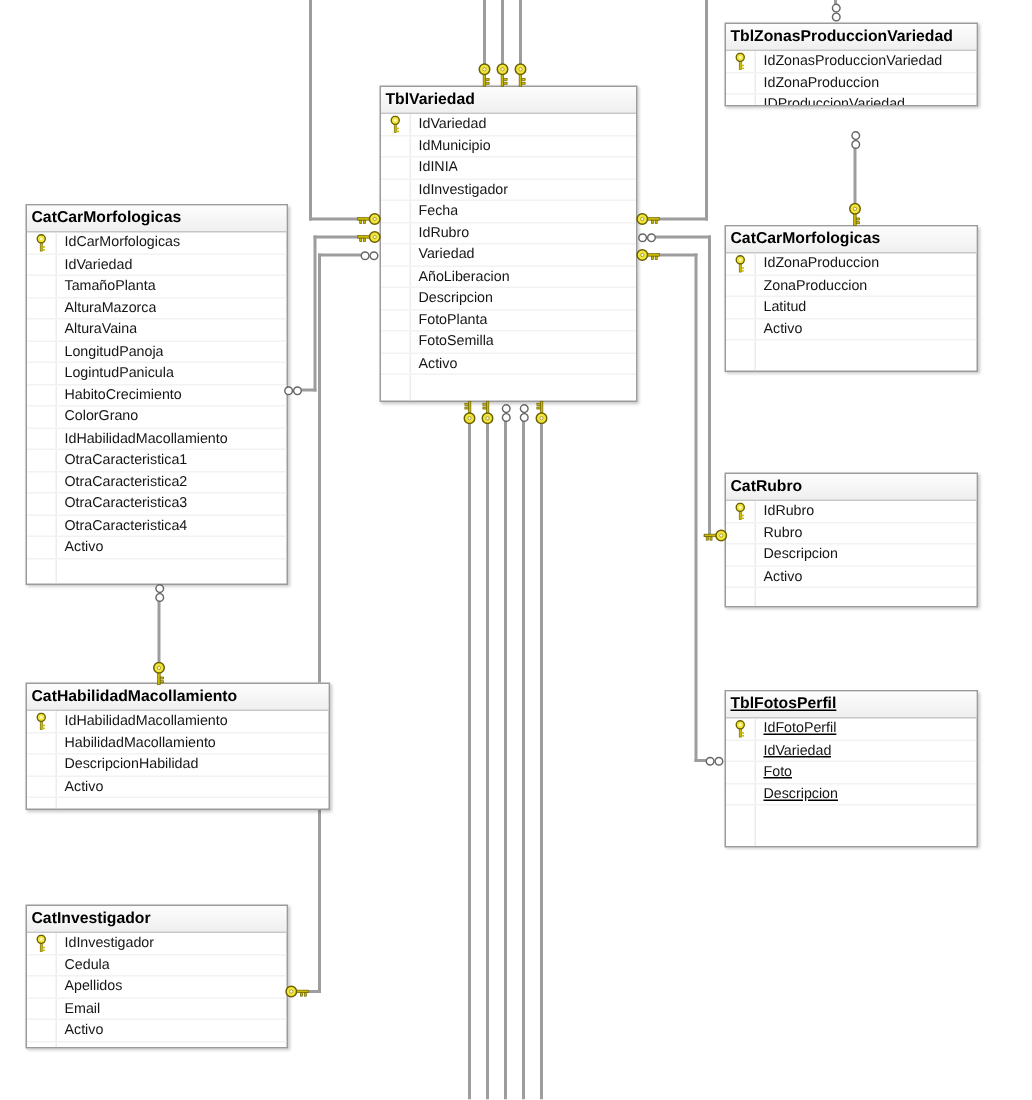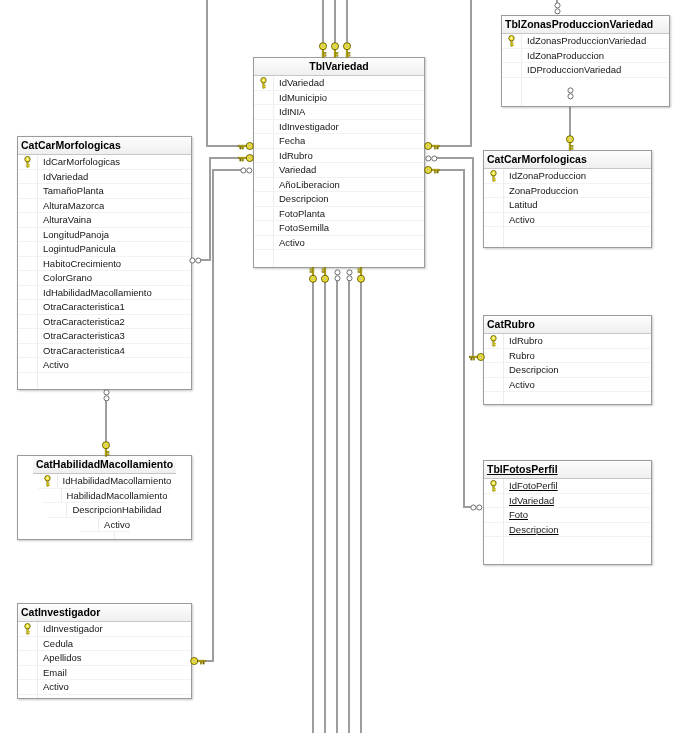--- a/index.html
+++ b/index.html
@@ -50,21 +50,21 @@
     <div class="rel" style="left: 569px; top: 98px; width: 2px; height: 40px;"></div>
     <div class="rel" style="left: 556px; top: -1px; width: 2px; height: 5px;"></div>
     <div class="rel" style="left: 322px; top: -1px; width: 2px; height: 46px;"></div>
     <div class="rel" style="left: 334px; top: -1px; width: 2px; height: 46px;"></div>
     <div class="rel" style="left: 346px; top: -1px; width: 2px; height: 46px;"></div>
     <div class="rel" style="left: 312px; top: 280px; width: 2px; height: 454px;"></div>
     <div class="rel" style="left: 324px; top: 280px; width: 2px; height: 454px;"></div>
     <div class="rel" style="left: 336px; top: 280px; width: 2px; height: 454px;"></div>
     <div class="rel" style="left: 348px; top: 280px; width: 2px; height: 454px;"></div>
     <div class="rel" style="left: 360px; top: 280px; width: 2px; height: 454px;"></div>
-    <div class="tbl" style="left: 253px; top: 57px; width: 172px; height: 211px; text-align: center;">
+    <div class="tbl" style="left: 253px; top: 57px; width: 172px; height: 211px;">
       <div class="tbl-header">TblVariedad</div>
       <div class="row">
         <span class="gutter">
           <svg width="9" height="12" viewBox="0 0 9 12">
             <rect x="3.8" y="5.4" width="1.4" height="6" fill="#c9b900" stroke="#6b6000" stroke-width="0.4"></rect>
             <rect x="5.2" y="8.1" width="1.7" height="1.1" fill="#c9b900"></rect>
             <rect x="5.2" y="10" width="1.7" height="1.1" fill="#c9b900"></rect>
             <circle cx="4.5" cy="3.2" r="2.7" fill="#f3e63b" stroke="#6b6000" stroke-width="0.9"></circle>
             <circle cx="4.5" cy="3.2" r="0.9" fill="#fffbe0"></circle>
           </svg>
@@ -186,21 +186,21 @@
         <span class="fname">OtraCaracteristica4</span>
       </div>
       <div class="row">
         <span class="gutter"></span>
         <span class="fname">Activo</span>
       </div>
       <div class="row filler">
         <span class="gutter"></span>
       </div>
     </div>
-    <div class="tbl" style="left: 501px; top: 15px; width: 169px; height: 92px;">
+    <div class="tbl" style="left: 483px; top: 15px; width: 169px; height: 56px;">
       <div class="tbl-header">TblZonasProduccionVariedad</div>
       <div class="row">
         <span class="gutter">
           <svg width="9" height="12" viewBox="0 0 9 12">
             <rect x="3.8" y="5.4" width="1.4" height="6" fill="#c9b900" stroke="#6b6000" stroke-width="0.4"></rect>
             <rect x="5.2" y="8.1" width="1.7" height="1.1" fill="#c9b900"></rect>
             <rect x="5.2" y="10" width="1.7" height="1.1" fill="#c9b900"></rect>
             <circle cx="4.5" cy="3.2" r="2.7" fill="#f3e63b" stroke="#6b6000" stroke-width="0.9"></circle>
             <circle cx="4.5" cy="3.2" r="0.9" fill="#fffbe0"></circle>
           </svg>
@@ -302,21 +302,21 @@
         <span class="fname">Foto</span>
       </div>
       <div class="row">
         <span class="gutter"></span>
         <span class="fname">Descripcion</span>
       </div>
       <div class="row filler">
         <span class="gutter"></span>
       </div>
     </div>
-    <div class="tbl" style="left: 17px; top: 455px; width: 175px; height: 85px; align-items: center;">
+    <div class="tbl" style="left: 17px; top: 455px; width: 203px; height: 85px;">
       <div class="tbl-header">CatHabilidadMacollamiento</div>
       <div class="row">
         <span class="gutter">
           <svg width="9" height="12" viewBox="0 0 9 12">
             <rect x="3.8" y="5.4" width="1.4" height="6" fill="#c9b900" stroke="#6b6000" stroke-width="0.4"></rect>
             <rect x="5.2" y="8.1" width="1.7" height="1.1" fill="#c9b900"></rect>
             <rect x="5.2" y="10" width="1.7" height="1.1" fill="#c9b900"></rect>
             <circle cx="4.5" cy="3.2" r="2.7" fill="#f3e63b" stroke="#6b6000" stroke-width="0.9"></circle>
             <circle cx="4.5" cy="3.2" r="0.9" fill="#fffbe0"></circle>
           </svg>

